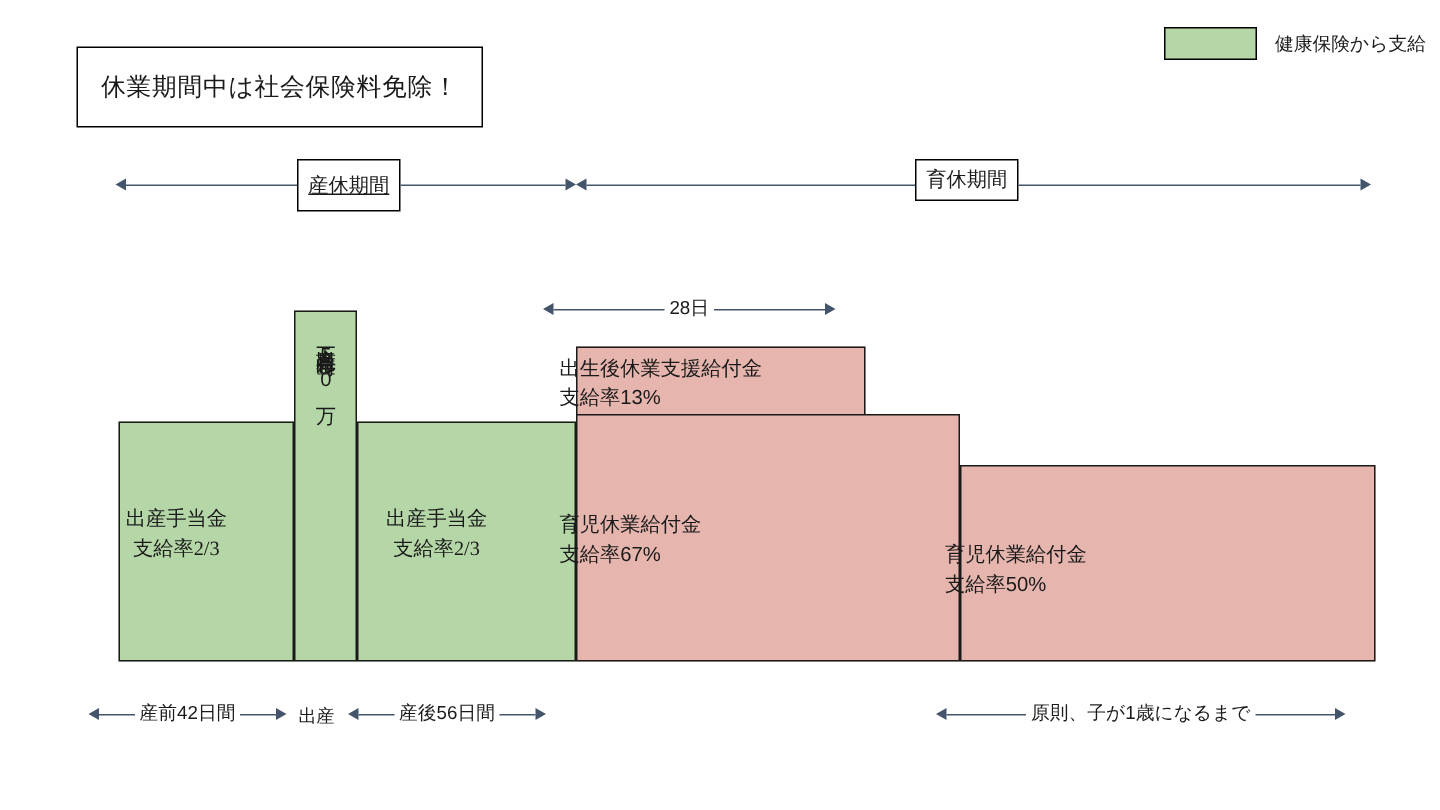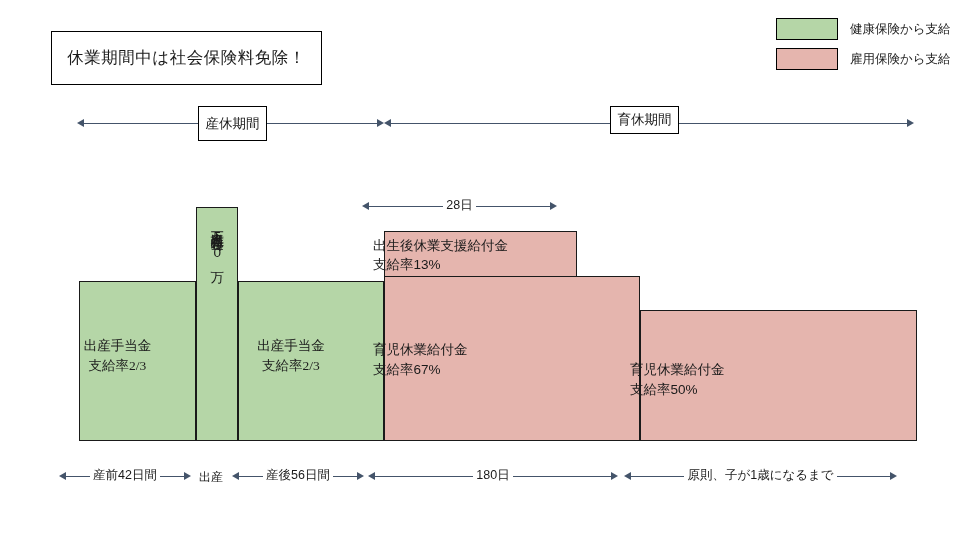--- a/index.html
+++ b/index.html
@@ -148,30 +148,26 @@
 <body>
 
 <div id="stage">
 
   <div class="abs title-box">休業期間中は社会保険料免除！</div>
 
   <div class="abs legend-row" style="left:756px; top:18px;">
     <span class="legend-swatch" style="background:#b5d6a7;"></span>
     <span class="legend-label">健康保険から支給</span>
   </div>
-  <div class="abs legend-row" style="left:756px; top:48px;">
-    <span class="legend-swatch" style="background:#e5b5ae;"></span>
-    <span class="legend-label">雇用保険から支給</span>
-  </div>
 
   <div class="abs arrow-head arrow-left" style="left:57px; top:119px;"></div>
 
   <div class="abs tl-line" style="left:63px; top:123px; width:115px;"></div>
 
-  <div class="abs period-box" style="left:178px; top:106px; width:69px; height:35px;">産休期間</div>
+  <div class="abs period-box" style="left:178px; top:106px; width:69px; height:35px;text-decoration:underline;">産休期間</div>
 
   <div class="abs tl-line" style="left:247px; top:123px; width:110px;"></div>
 
   <div class="abs arrow-head arrow-right" style="left:357px; top:119px;"></div>
   <div class="abs arrow-head arrow-left" style="left:364px; top:119px;"></div>
 
   <div class="abs tl-line" style="left:371px; top:123px; width:219px;"></div>
 
   <div class="abs period-box" style="left:590px; top:106px; width:69px; height:28px;">育休期間</div>
 
@@ -226,27 +222,20 @@
   <div class="plain-label" style="left:193px; top:469px; width:36px;">出産</div>
 
   <div class="dim" style="left:232px; top:469px; width:132px;">
     <span class="cap-l"></span>
     <span class="seg"></span>
     <span class="dim-label">産後56日間</span>
     <span class="seg"></span>
     <span class="cap-r"></span>
   </div>
 
-  <div class="dim" style="left:368px; top:469px; width:250px;">
-    <span class="cap-l"></span>
-    <span class="seg"></span>
-    <span class="dim-label">180日</span>
-    <span class="seg"></span>
-    <span class="cap-r"></span>
-  </div>
 
   <div class="dim" style="left:624px; top:469px; width:273px;">
     <span class="cap-l"></span>
     <span class="seg"></span>
     <span class="dim-label">原則、子が1歳になるまで</span>
     <span class="seg"></span>
     <span class="cap-r"></span>
   </div>
 
 </div>

